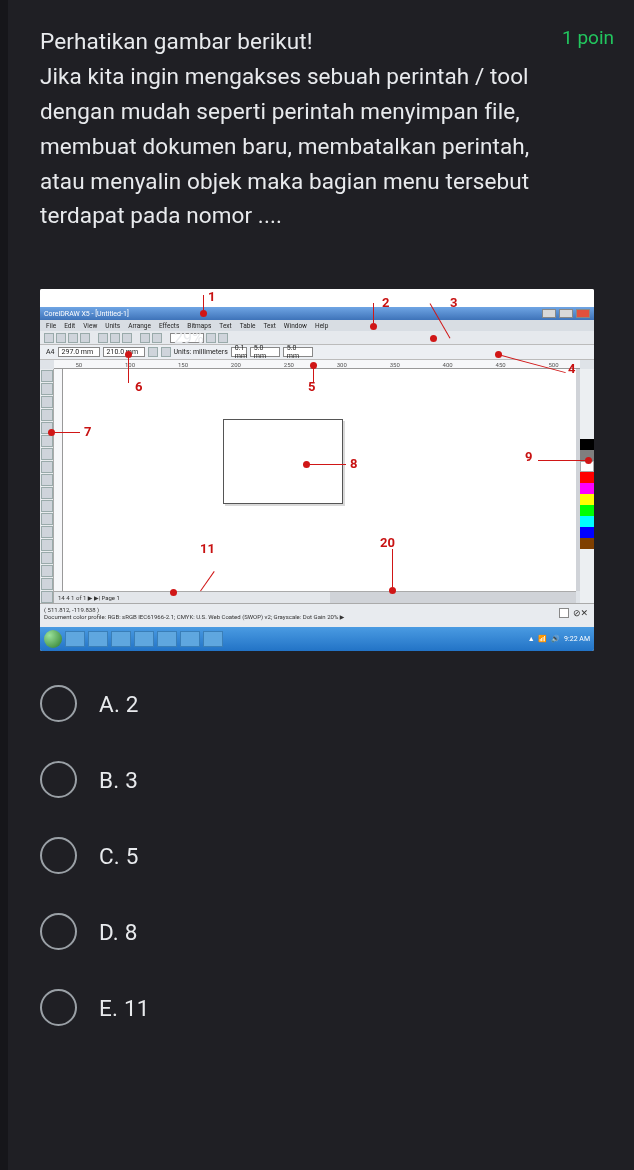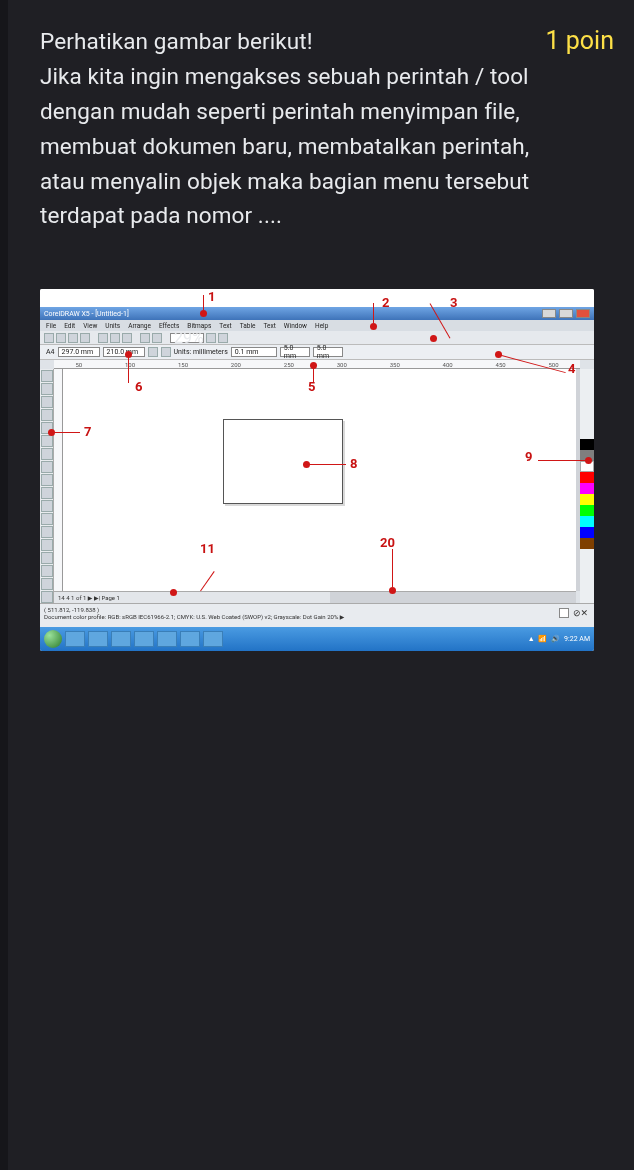--- a/index.html
+++ b/index.html
@@ -25,22 +25,22 @@
   }
   .question-text {
     font-size: 22.5px;
     line-height: 1.55;
     color: #e8eaed;
     font-weight: 400;
     letter-spacing: 0.1px;
     flex: 1;
   }
   .points {
-    font-size: 25px;
-    color: #fde047;
+    font-size: 19px;
+    color: #22c55e;
     white-space: nowrap;
     padding-top: 2px;
   }
   .image-wrap {
     margin-top: 56px;
     width: 554px;
     height: 362px;
     background: #dfe3e8;
     position: relative;
     overflow: hidden;
@@ -195,21 +195,21 @@
       <span class="tbicon"></span>
     </div>
 
     <div class="stdbar2">
       <span>A4</span>
       <span class="field" style="width:42px">297.0 mm</span>
       <span class="field" style="width:42px">210.0 mm</span>
       <span class="tbicon"></span>
       <span class="tbicon"></span>
       <span>Units: millimeters</span>
-      <span class="field" style="width:46px">0.1 mm</span>
+      <span class="field" style="width:16px">0.1 mm</span>
       <span class="field" style="width:30px">5.0 mm</span>
       <span class="field" style="width:30px">5.0 mm</span>
     </div>
 
     <div class="ruler-h">
       <span>50</span>
       <span>100</span>
       <span>150</span>
       <span>200</span>
       <span>250</span>
@@ -331,13 +331,35 @@
     <div class="dot" style="top:298px; left:349px;"></div>
     <div class="linev" style="left:352px; top:260px; height:38px;"></div>
     <div class="lbl" style="top:246px; left:340px;">20</div>
 
     <div class="dot" style="top:300px; left:130px;"></div>
     <div class="line" style="top:277px; left:133px; width:0px;"></div>
     <div class="linev" style="left:160px; top:278px; height:24px; transform:rotate(35deg); transform-origin:bottom;"></div>
     <div class="lbl" style="top:252px; left:160px;text-align:right;">11</div>
   </div>
 
+  <div class="options">
+    <label class="opt">
+      <span class="radio"></span>
+      <span class="opt-label">A. 2</span>
+    </label>
+    <label class="opt">
+      <span class="radio"></span>
+      <span class="opt-label">B. 3</span>
+    </label>
+    <label class="opt">
+      <span class="radio"></span>
+      <span class="opt-label">C. 5</span>
+    </label>
+    <label class="opt">
+      <span class="radio"></span>
+      <span class="opt-label">D. 8</span>
+    </label>
+    <label class="opt">
+      <span class="radio"></span>
+      <span class="opt-label">E. 11</span>
+    </label>
+  </div>
 </div>
 
 </body></html>

